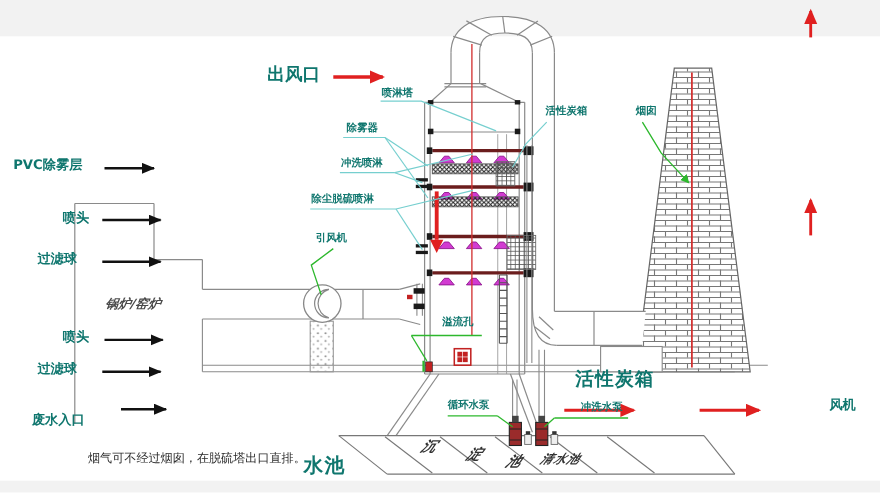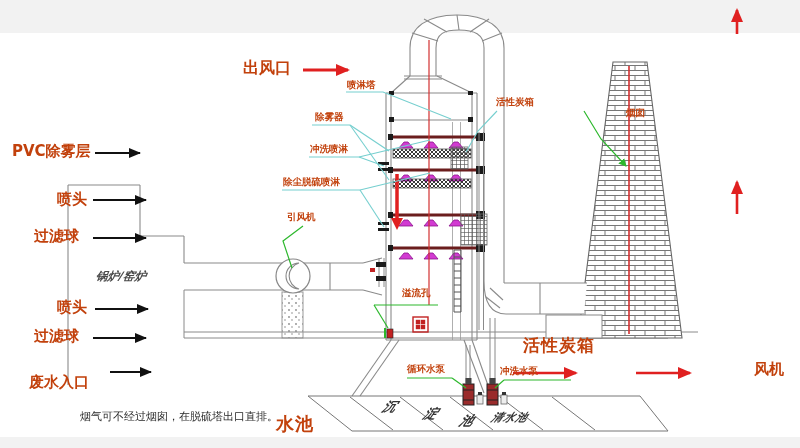--- a/index.html
+++ b/index.html
@@ -1,20 +1,20 @@
 <!DOCTYPE html>
 <html><head>
 <meta charset="utf-8">
 <style>
   html,body{margin:0;padding:0;background:#fff;}
   #stage{position:relative;width:800px;height:448px;background:#ffffff;overflow:hidden;
          font-family:"DejaVu Sans","Liberation Sans",sans-serif;}
   #lineart{position:absolute;left:0;top:0;}
-  .lbl{position:absolute;color:#c2410c;white-space:nowrap;line-height:1;}
-  .b15{font-size:15px;font-weight:600;}
+  .lbl{position:absolute;color:#0f766e;white-space:nowrap;line-height:1;}
+  .b15{font-size:12px;font-weight:600;}
   .b16{font-size:16px;font-weight:700;}
   .b18{font-size:18px;font-weight:700;letter-spacing:1px;}
   .b17{font-size:17px;font-weight:600;letter-spacing:1px;}
   .s10{font-size:9.5px;font-weight:600;}
   .n11{font-size:11px;font-weight:500;color:#2a2a2a;}
   .boiler{font-size:11.5px;font-style:italic;font-weight:600;color:#4a4a4a;transform:skewX(-8deg);}
   .slant{font-size:13px;font-weight:600;color:#333;transform:skewX(-35deg);transform-origin:left bottom;}
   .slant-s{font-size:11px;font-weight:600;color:#333;transform:skewX(-35deg);transform-origin:left bottom;letter-spacing:1px;}
 </style>
 </head>
@@ -329,25 +329,25 @@
 <div class="lbl n11" style="left:80px;top:411px;">烟气可不经过烟囱，在脱硫塔出口直排。</div>
 
 <div class="lbl b16" style="left:243px;top:60px;">出风口</div>
 <div class="lbl s10" style="left:347px;top:80px;">喷淋塔</div>
 <div class="lbl s10" style="left:315px;top:112px;">除雾器</div>
 <div class="lbl s10" style="left:310px;top:144px;">冲洗喷淋</div>
 <div class="lbl s10" style="left:283px;top:177px;">除尘脱硫喷淋</div>
 <div class="lbl s10" style="left:287px;top:212px;">引风机</div>
 <div class="lbl s10" style="left:402px;top:288px;">溢流孔</div>
 <div class="lbl s10" style="left:496px;top:97px;">活性炭箱</div>
-<div class="lbl s10" style="left:578px;top:108px;margin-left:48px;">烟囱</div>
+<div class="lbl s10" style="left:578px;top:97px;">烟囱</div>
 
 <div class="lbl b17" style="left:508px;top:337px;margin-left:15px;">活性炭箱</div>
 <div class="lbl s10" style="left:407px;top:364px;">循环水泵</div>
-<div class="lbl s10" style="left:500px;top:366px;">冲洗水泵</div>
+<div class="lbl s10" style="left:528px;top:366px;">冲洗水泵</div>
 <div class="lbl b18" style="left:276px;top:415px;">水池</div>
 <div class="lbl slant" style="left:380px;top:400px;">沉</div>
 <div class="lbl slant" style="left:421px;top:407px;">淀</div>
 <div class="lbl slant" style="left:457px;top:414px;">池</div>
 <div class="lbl slant-s" style="left:489px;top:412px;">清水池</div>
 
 <div class="lbl b15" style="left:754px;top:362px;">风机</div>
 
 </div>
 

